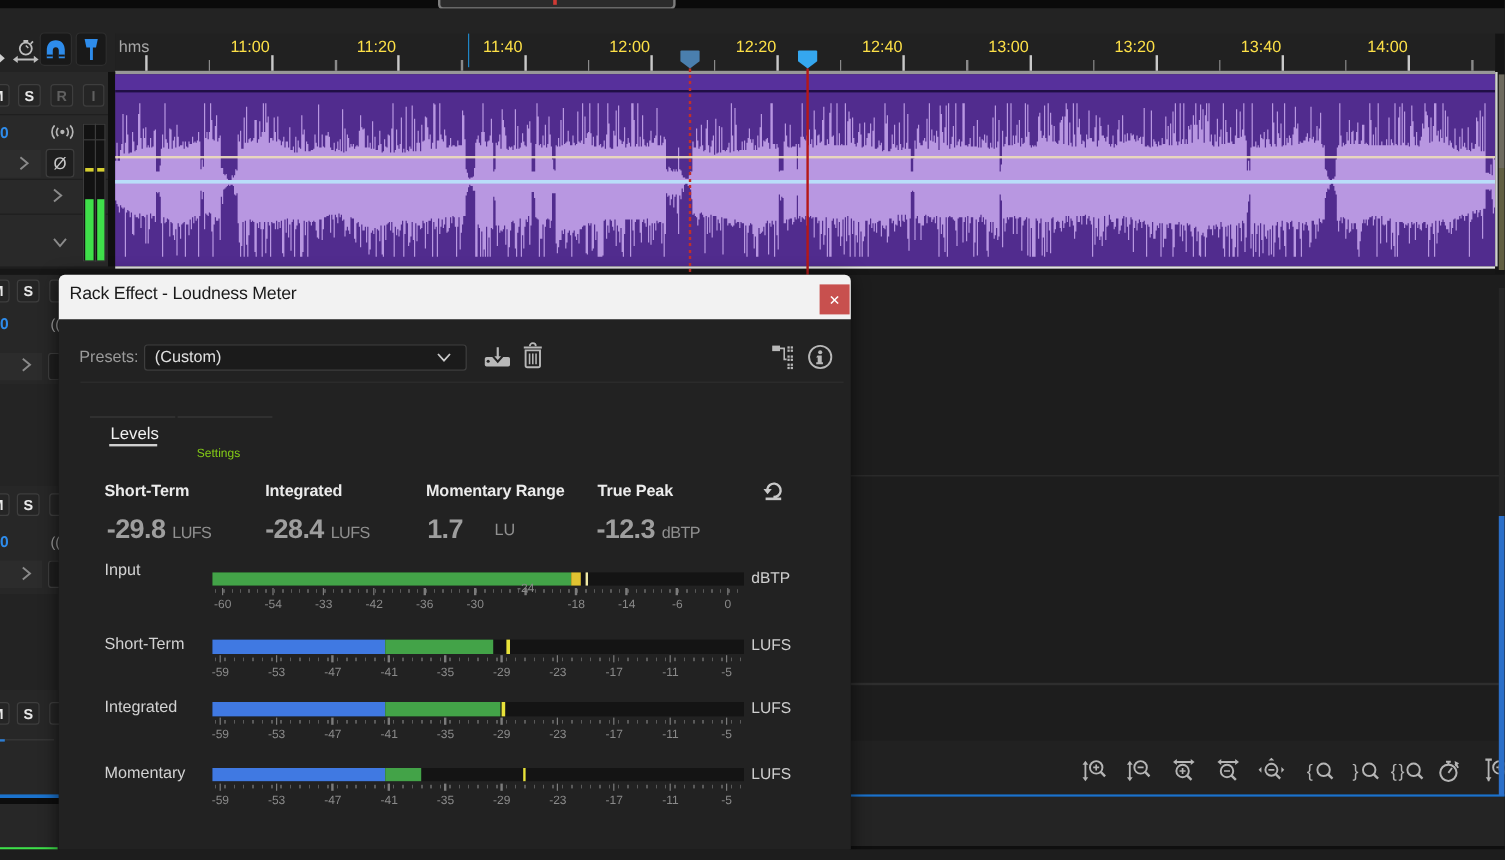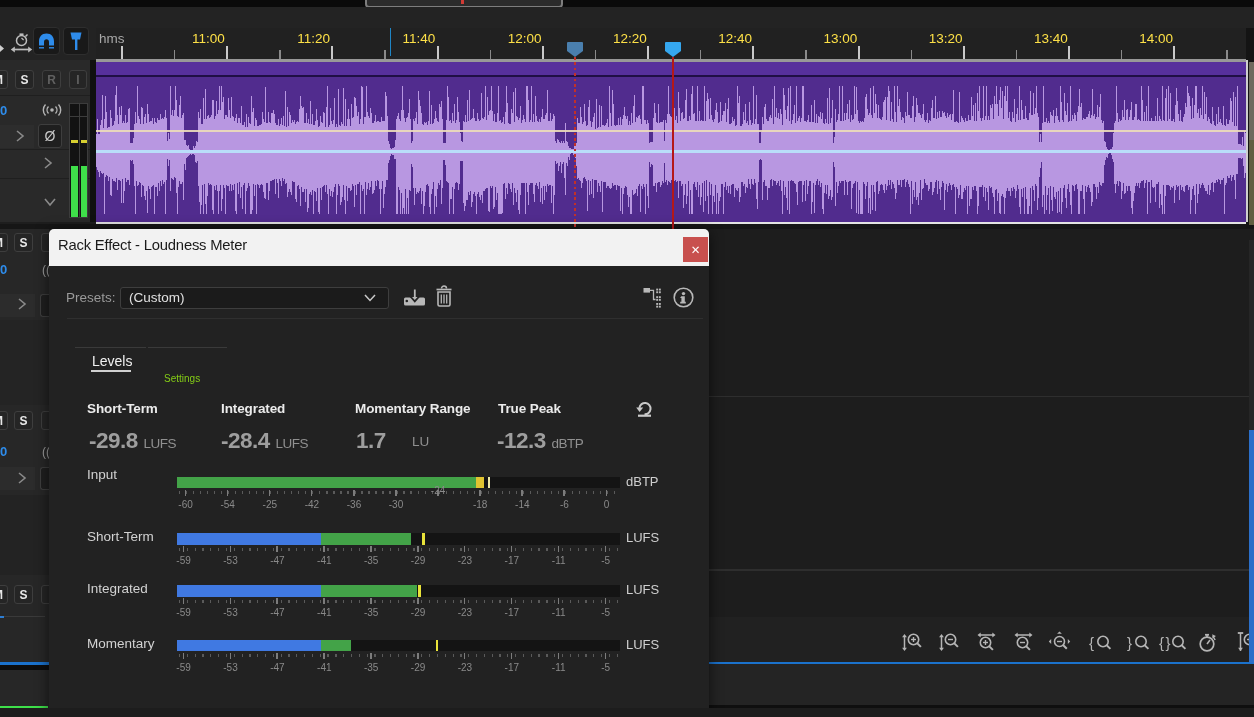--- a/index.html
+++ b/index.html
@@ -340,21 +340,21 @@
       <div style="position:absolute;left:0px;top:0;width:299px;height:100%;background:#43a348"></div>
       <div style="position:absolute;left:299px;top:0;width:7.5px;height:100%;background:#e0c331"></div>
       <div style="position:absolute;left:310.5px;top:0;width:2.5px;height:100%;background:#efe9a8"></div>
     </div>
     <div style="position:absolute;left:179px;top:491.0px;width:439px;height:3px;background:repeating-linear-gradient(90deg,#5a5a5a 0,#5a5a5a 1.2px,transparent 1.2px,transparent 7.015px)"></div>
     <div style="position:absolute;left:184.6px;top:489.5px;width:1.6px;height:6px;background:#7c7c7c"></div>
     <div class="mnum" style="left:165.6px;top:498.5px">-60</div>
     <div style="position:absolute;left:226.7px;top:489.5px;width:1.6px;height:6px;background:#7c7c7c"></div>
     <div class="mnum" style="left:207.7px;top:498.5px">-54</div>
     <div style="position:absolute;left:268.8px;top:489.5px;width:1.6px;height:6px;background:#7c7c7c"></div>
-    <div class="mnum" style="left:249.8px;top:498.5px">-25</div>
+    <div class="mnum" style="left:249.8px;top:498.5px">-33</div>
     <div style="position:absolute;left:310.9px;top:489.5px;width:1.6px;height:6px;background:#7c7c7c"></div>
     <div class="mnum" style="left:291.9px;top:498.5px">-42</div>
     <div style="position:absolute;left:353.0px;top:489.5px;width:1.6px;height:6px;background:#7c7c7c"></div>
     <div class="mnum" style="left:334.0px;top:498.5px">-36</div>
     <div style="position:absolute;left:395.0px;top:489.5px;width:1.6px;height:6px;background:#7c7c7c"></div>
     <div class="mnum" style="left:376.0px;top:498.5px">-30</div>
     <div style="position:absolute;left:437.1px;top:489.5px;width:1.6px;height:6px;background:#7c7c7c"></div>
     <div class="mnum" style="left:418.1px;top:485px">-24</div>
     <div style="position:absolute;left:479.2px;top:489.5px;width:1.6px;height:6px;background:#7c7c7c"></div>
     <div class="mnum" style="left:460.2px;top:498.5px">-18</div>

